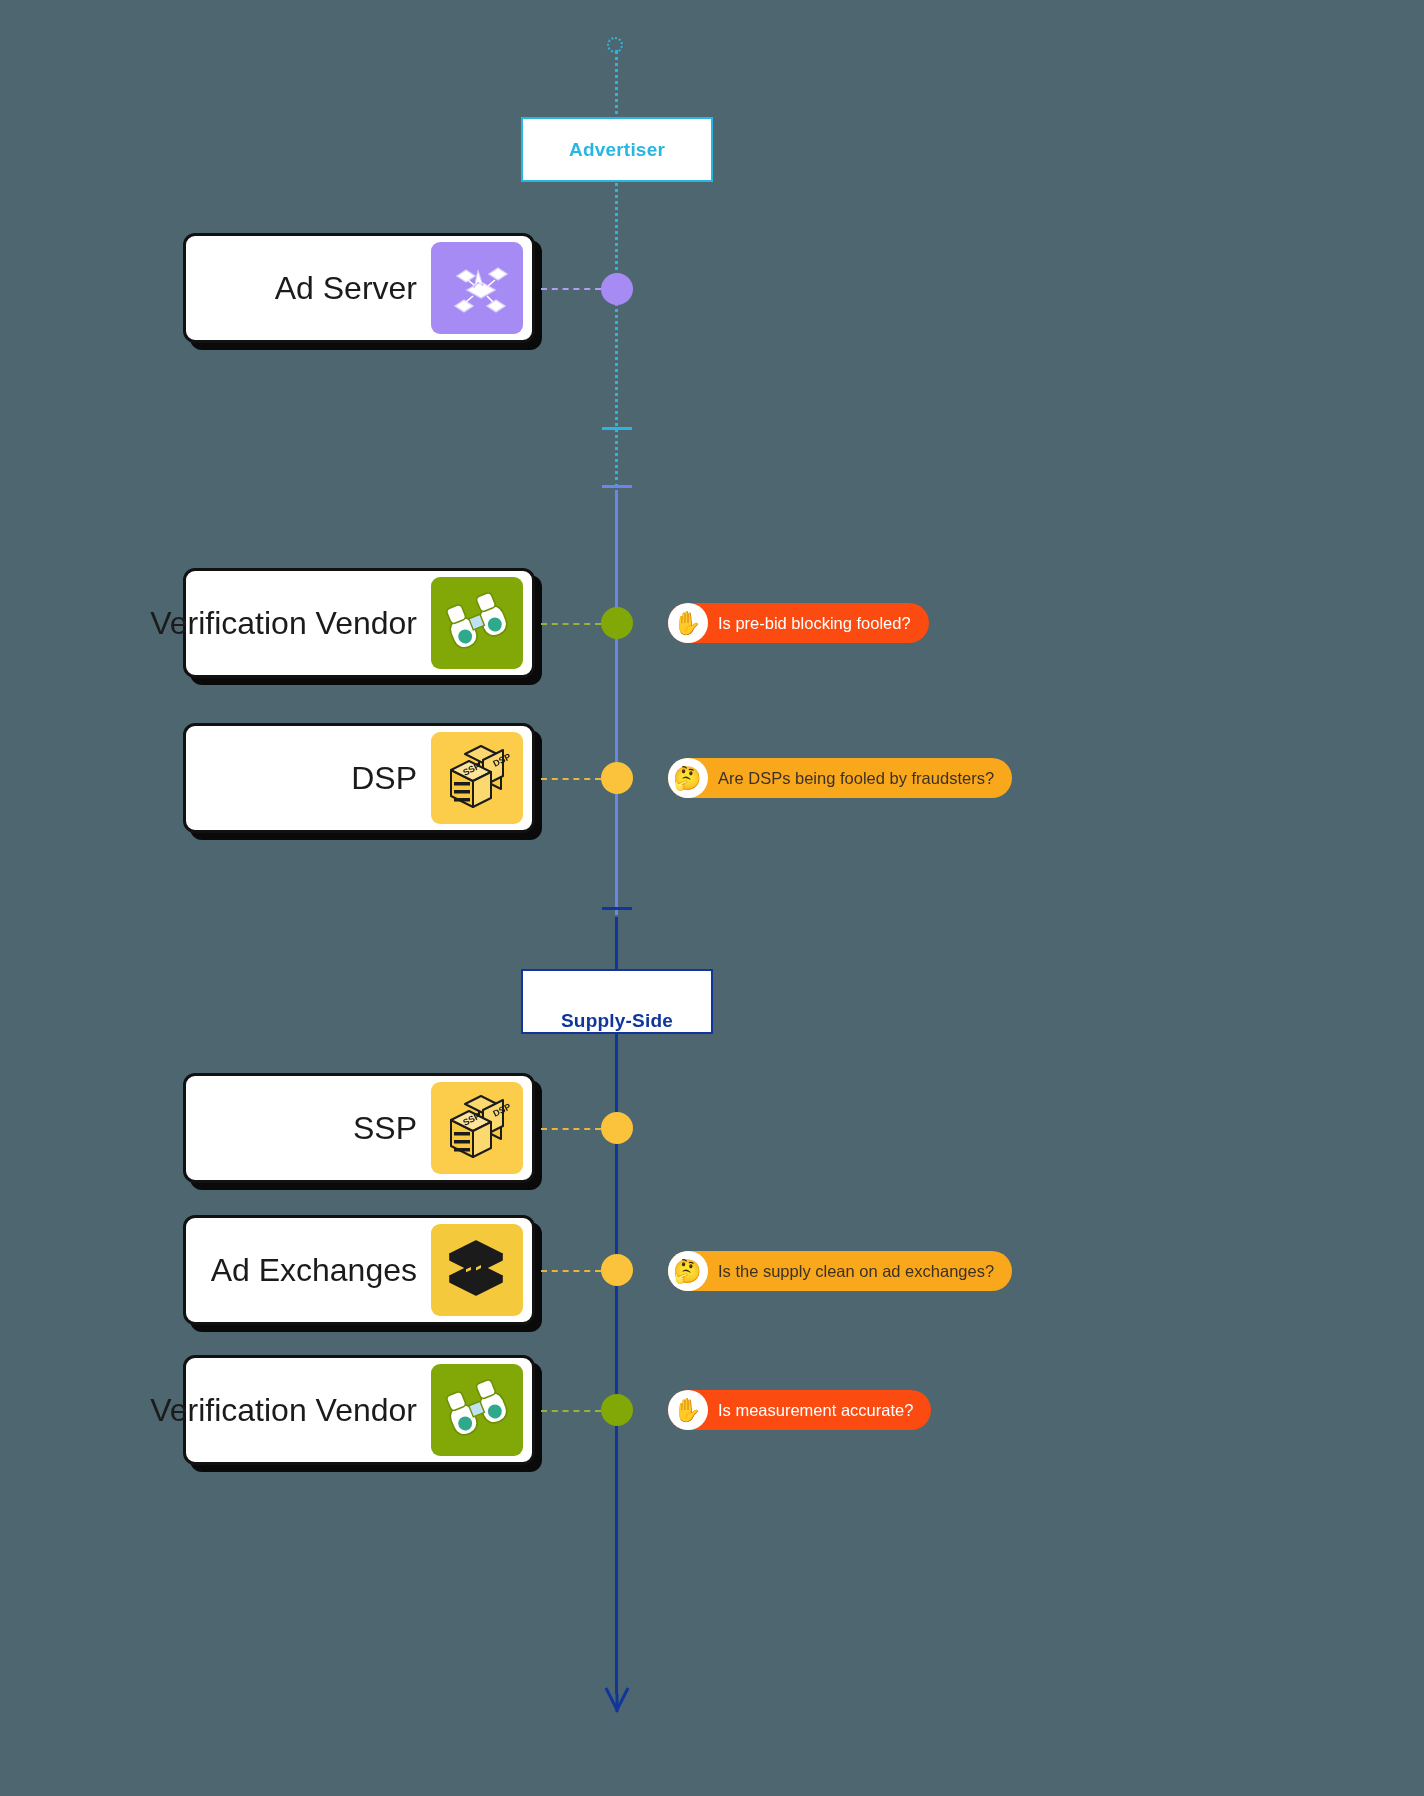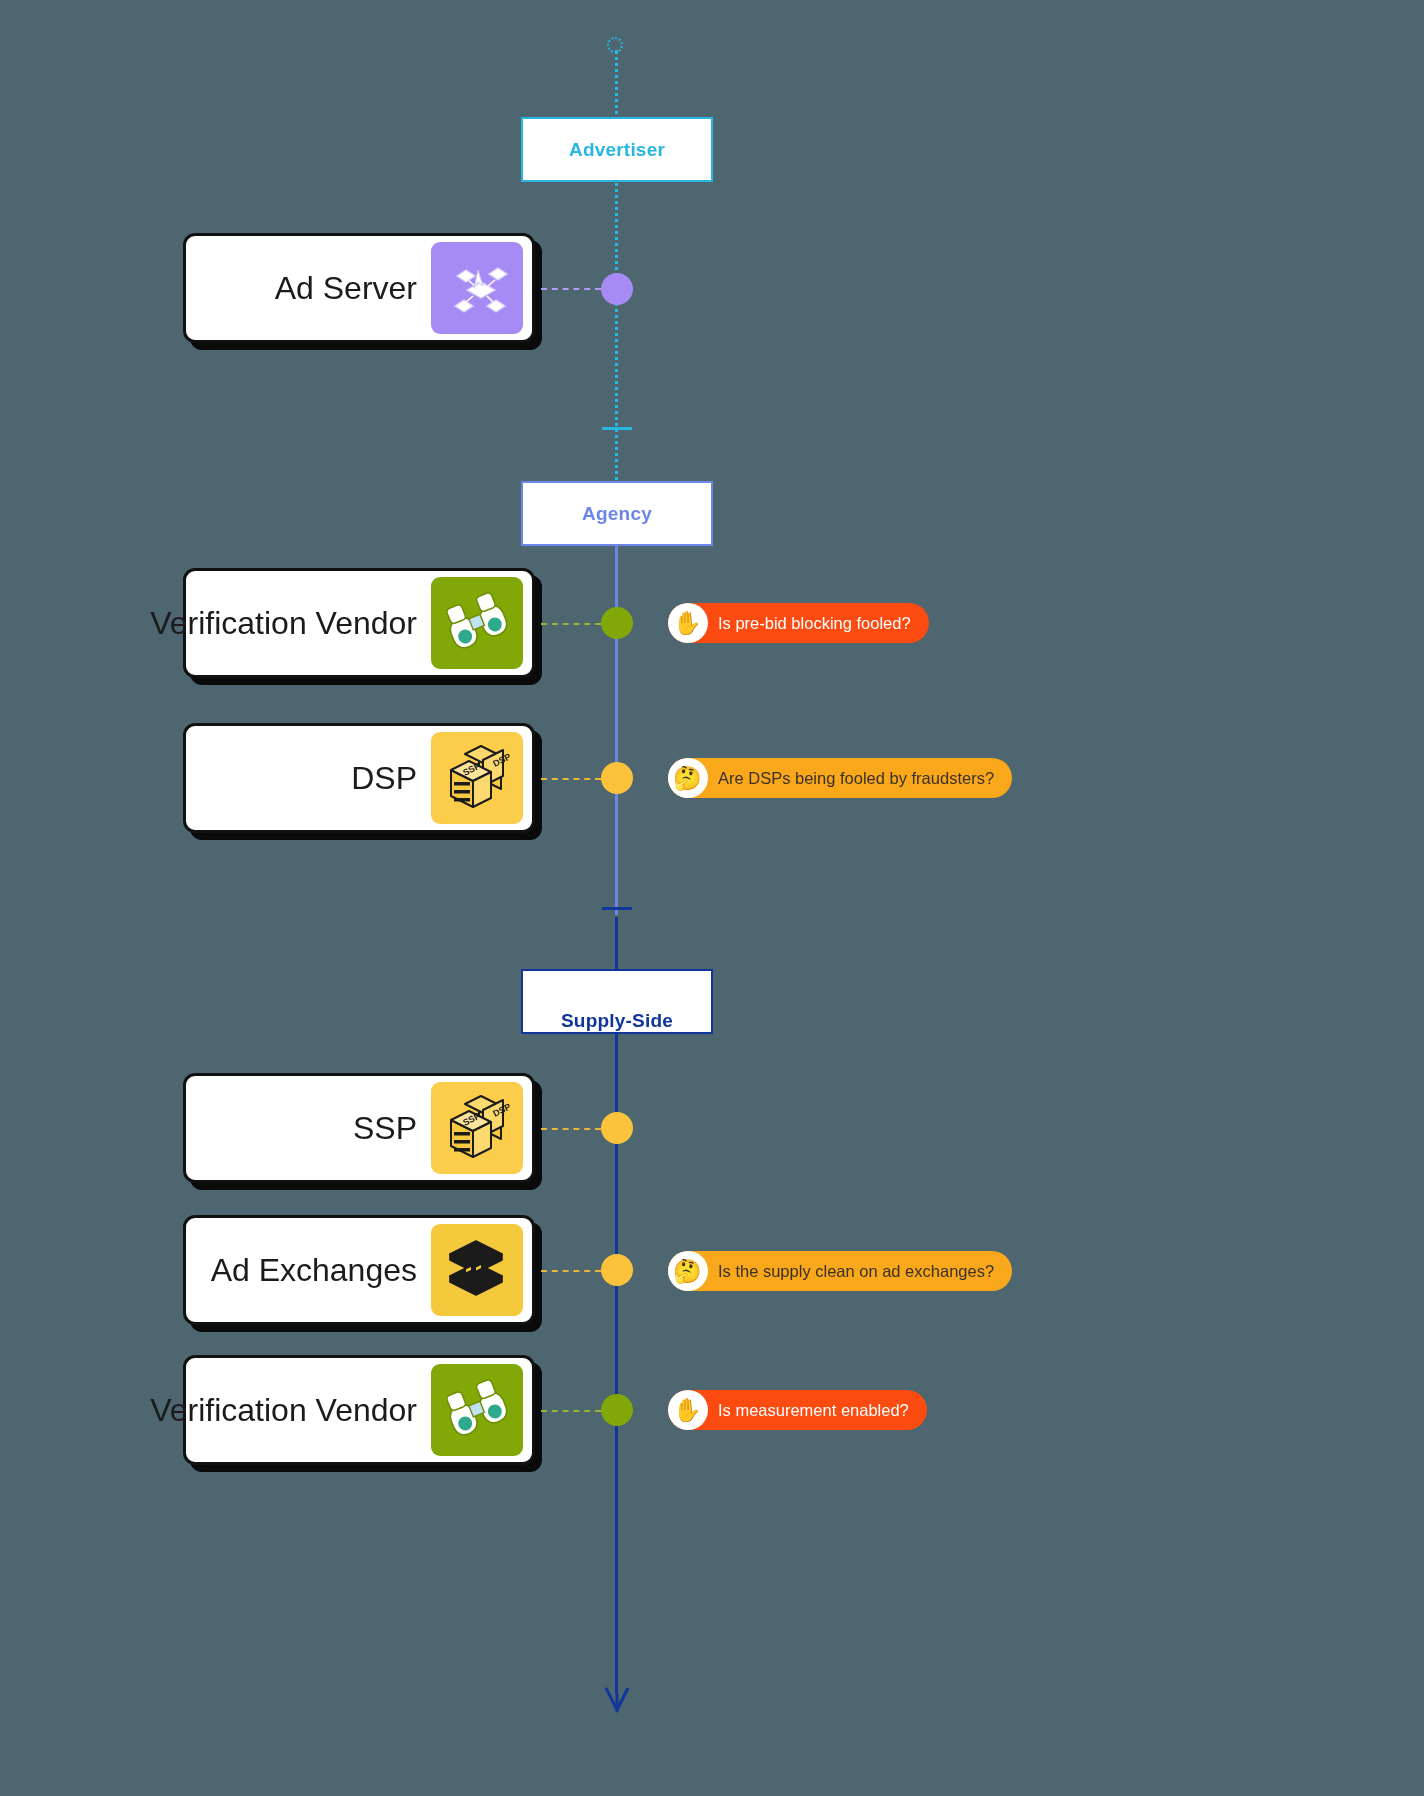--- a/index.html
+++ b/index.html
@@ -135,23 +135,20 @@
 
   <div class="arrow-head">
     <svg width="32" height="32" viewBox="0 0 32 32">
       <path d="M5 4 L16 26 L27 4" fill="none" stroke="#10369c" stroke-width="3"></path>
       <path d="M16 10 L16 28" stroke="#10369c" stroke-width="3"></path>
     </svg>
   </div>
 
   <div class="section-box sec-advertiser">
     <span>Advertiser</span>
-  </div>
-  <div class="section-box sec-agency">
-    <span>Agency</span>
   </div>
   <div class="section-box sec-supply">
     <span>Supply-Side</span>
   </div>
 
   <div class="node" style="left:183px; top:233px;">
     <span class="node-label">Ad Server</span>
     <span class="node-icon ic-purple">
       <svg width="72" height="72" viewBox="0 0 72 72">
         <g fill="#ffffff" stroke="#dcd3fb" stroke-width="1.4">
@@ -288,16 +285,16 @@
           <ellipse cx="21" cy="45" rx="7" ry="7" fill="#2fa98c"></ellipse>
           <ellipse cx="53" cy="45" rx="7" ry="7" fill="#2fa98c"></ellipse>
         </g>
       </svg>
     </span>
   </div>
   <div class="stub stub-green" style="left:541px; top:1410px; width:60px;"></div>
   <div class="conn-dot dot-green" style="left:601px; top:1394px;"></div>
   <div class="callout co-red" style="left:668px; top:1390px;">
     <span class="emoji-badge">✋</span>
-    <span>Is measurement enabled?</span>
+    <span>Is measurement accurate?</span>
   </div>
 
 </div>
 
 </body></html>

